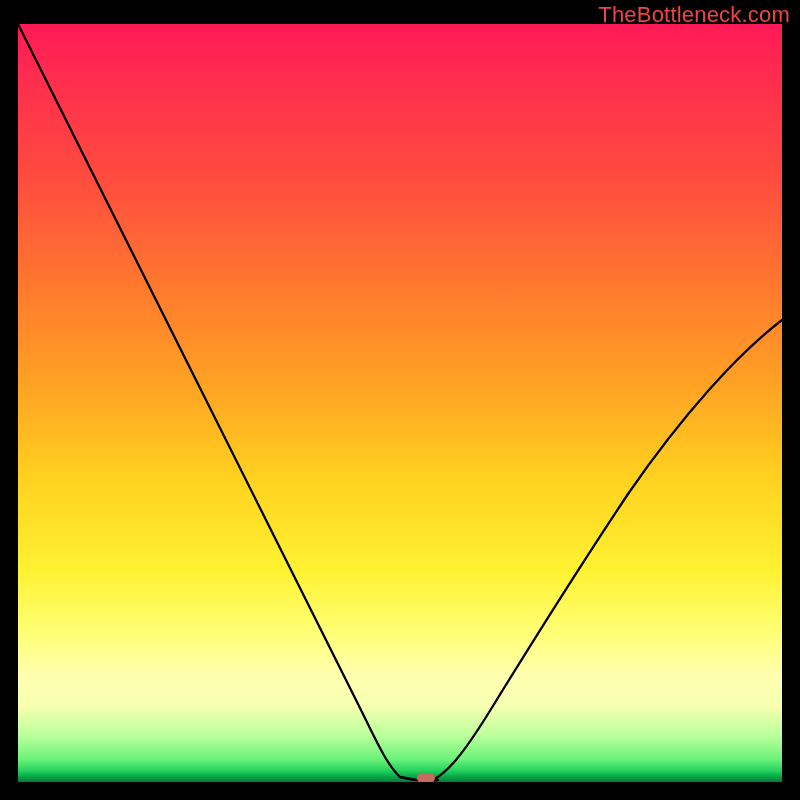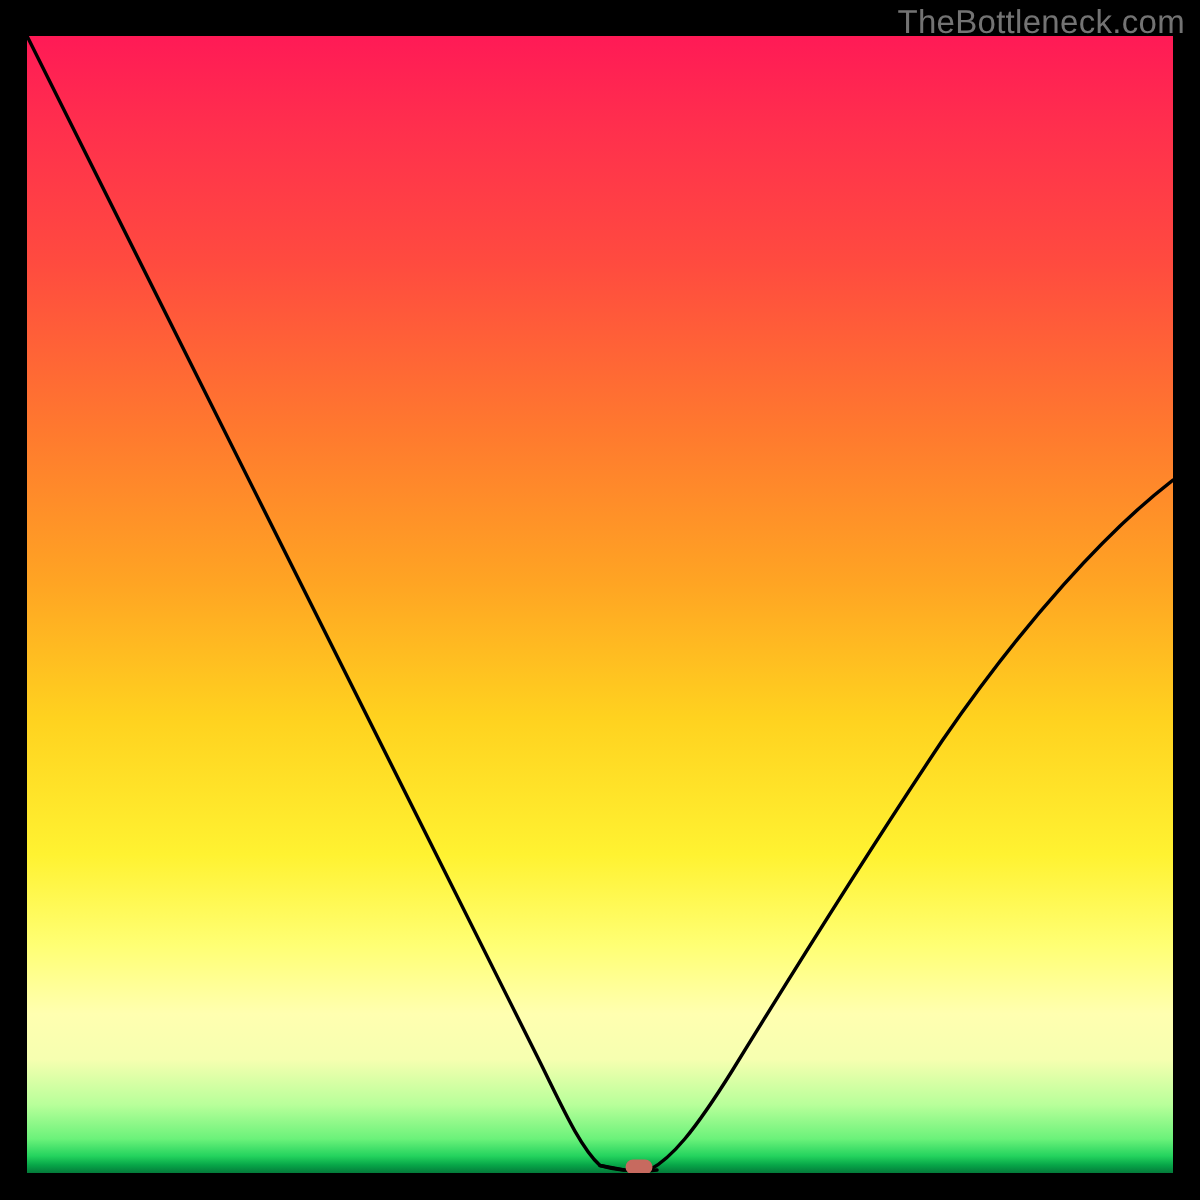--- a/index.html
+++ b/index.html
@@ -14,21 +14,21 @@
   .frame {
     position: relative;
     width: 800px;
     height: 800px;
     background: #000;
   }
   .watermark {
     position: absolute;
     top: 2px;
     right: 10px;
-    color: #737373;
+    color: #ef4444;
     font-size: 22px;
     font-weight: 500;
     letter-spacing: 0.2px;
     z-index: 10;
   }
   .plot-area {
     position: absolute;
     left: 18px;
     top: 24px;
     width: 764px;

